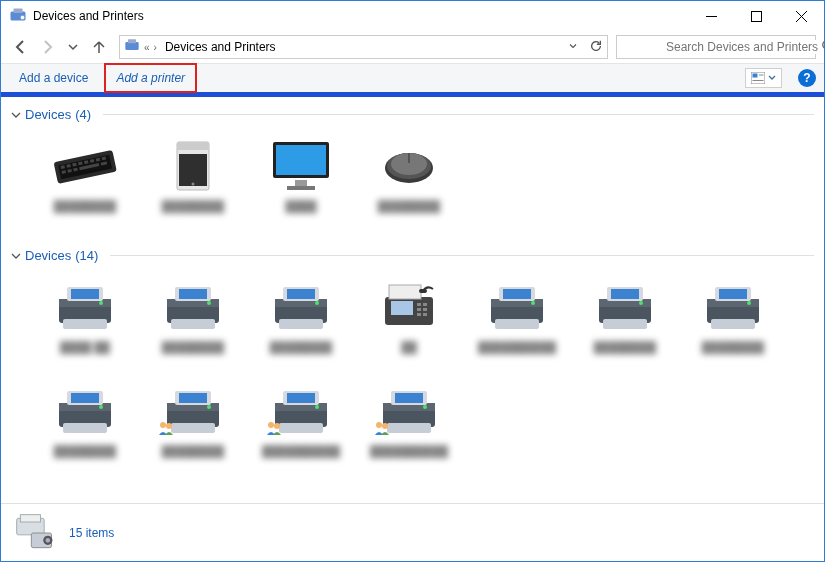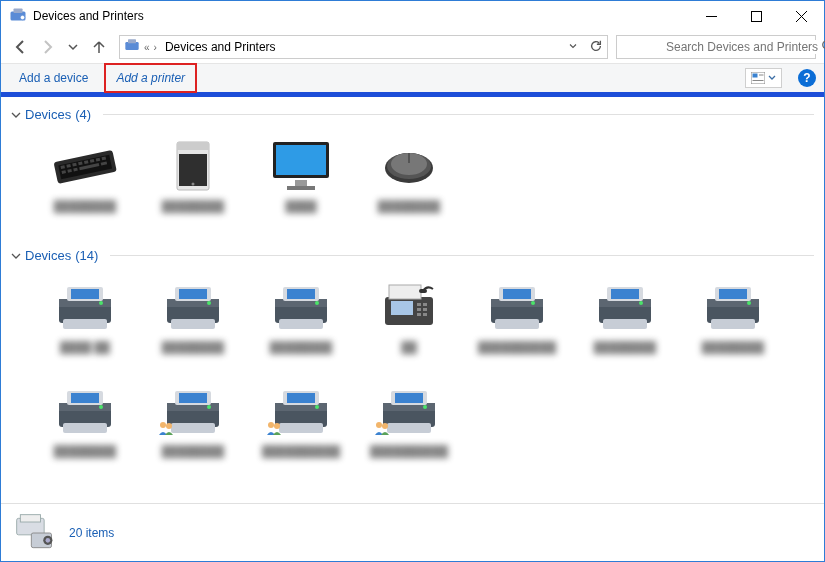--- a/index.html
+++ b/index.html
@@ -391,16 +391,16 @@
   <div class="status">
     <span class="big-ic">
       <svg viewBox="0 0 48 48">
           <rect x="4" y="8" width="30" height="18" rx="2" fill="#d9dde4" stroke="#9aa"></rect>
           <rect x="8" y="4" width="22" height="8" fill="#eee" stroke="#9aa"></rect>
           <rect x="20" y="24" width="22" height="16" rx="2" fill="#c7cdd6" stroke="#888"></rect>
           <circle cx="38" cy="32" r="5" fill="#555"></circle>
           <circle cx="38" cy="32" r="2.5" fill="#aac"></circle>
         </svg>
     </span>
-    <span class="txt">20 items</span>
+    <span class="txt">15 items</span>
   </div>
 
 </div>
 
 </body></html>

